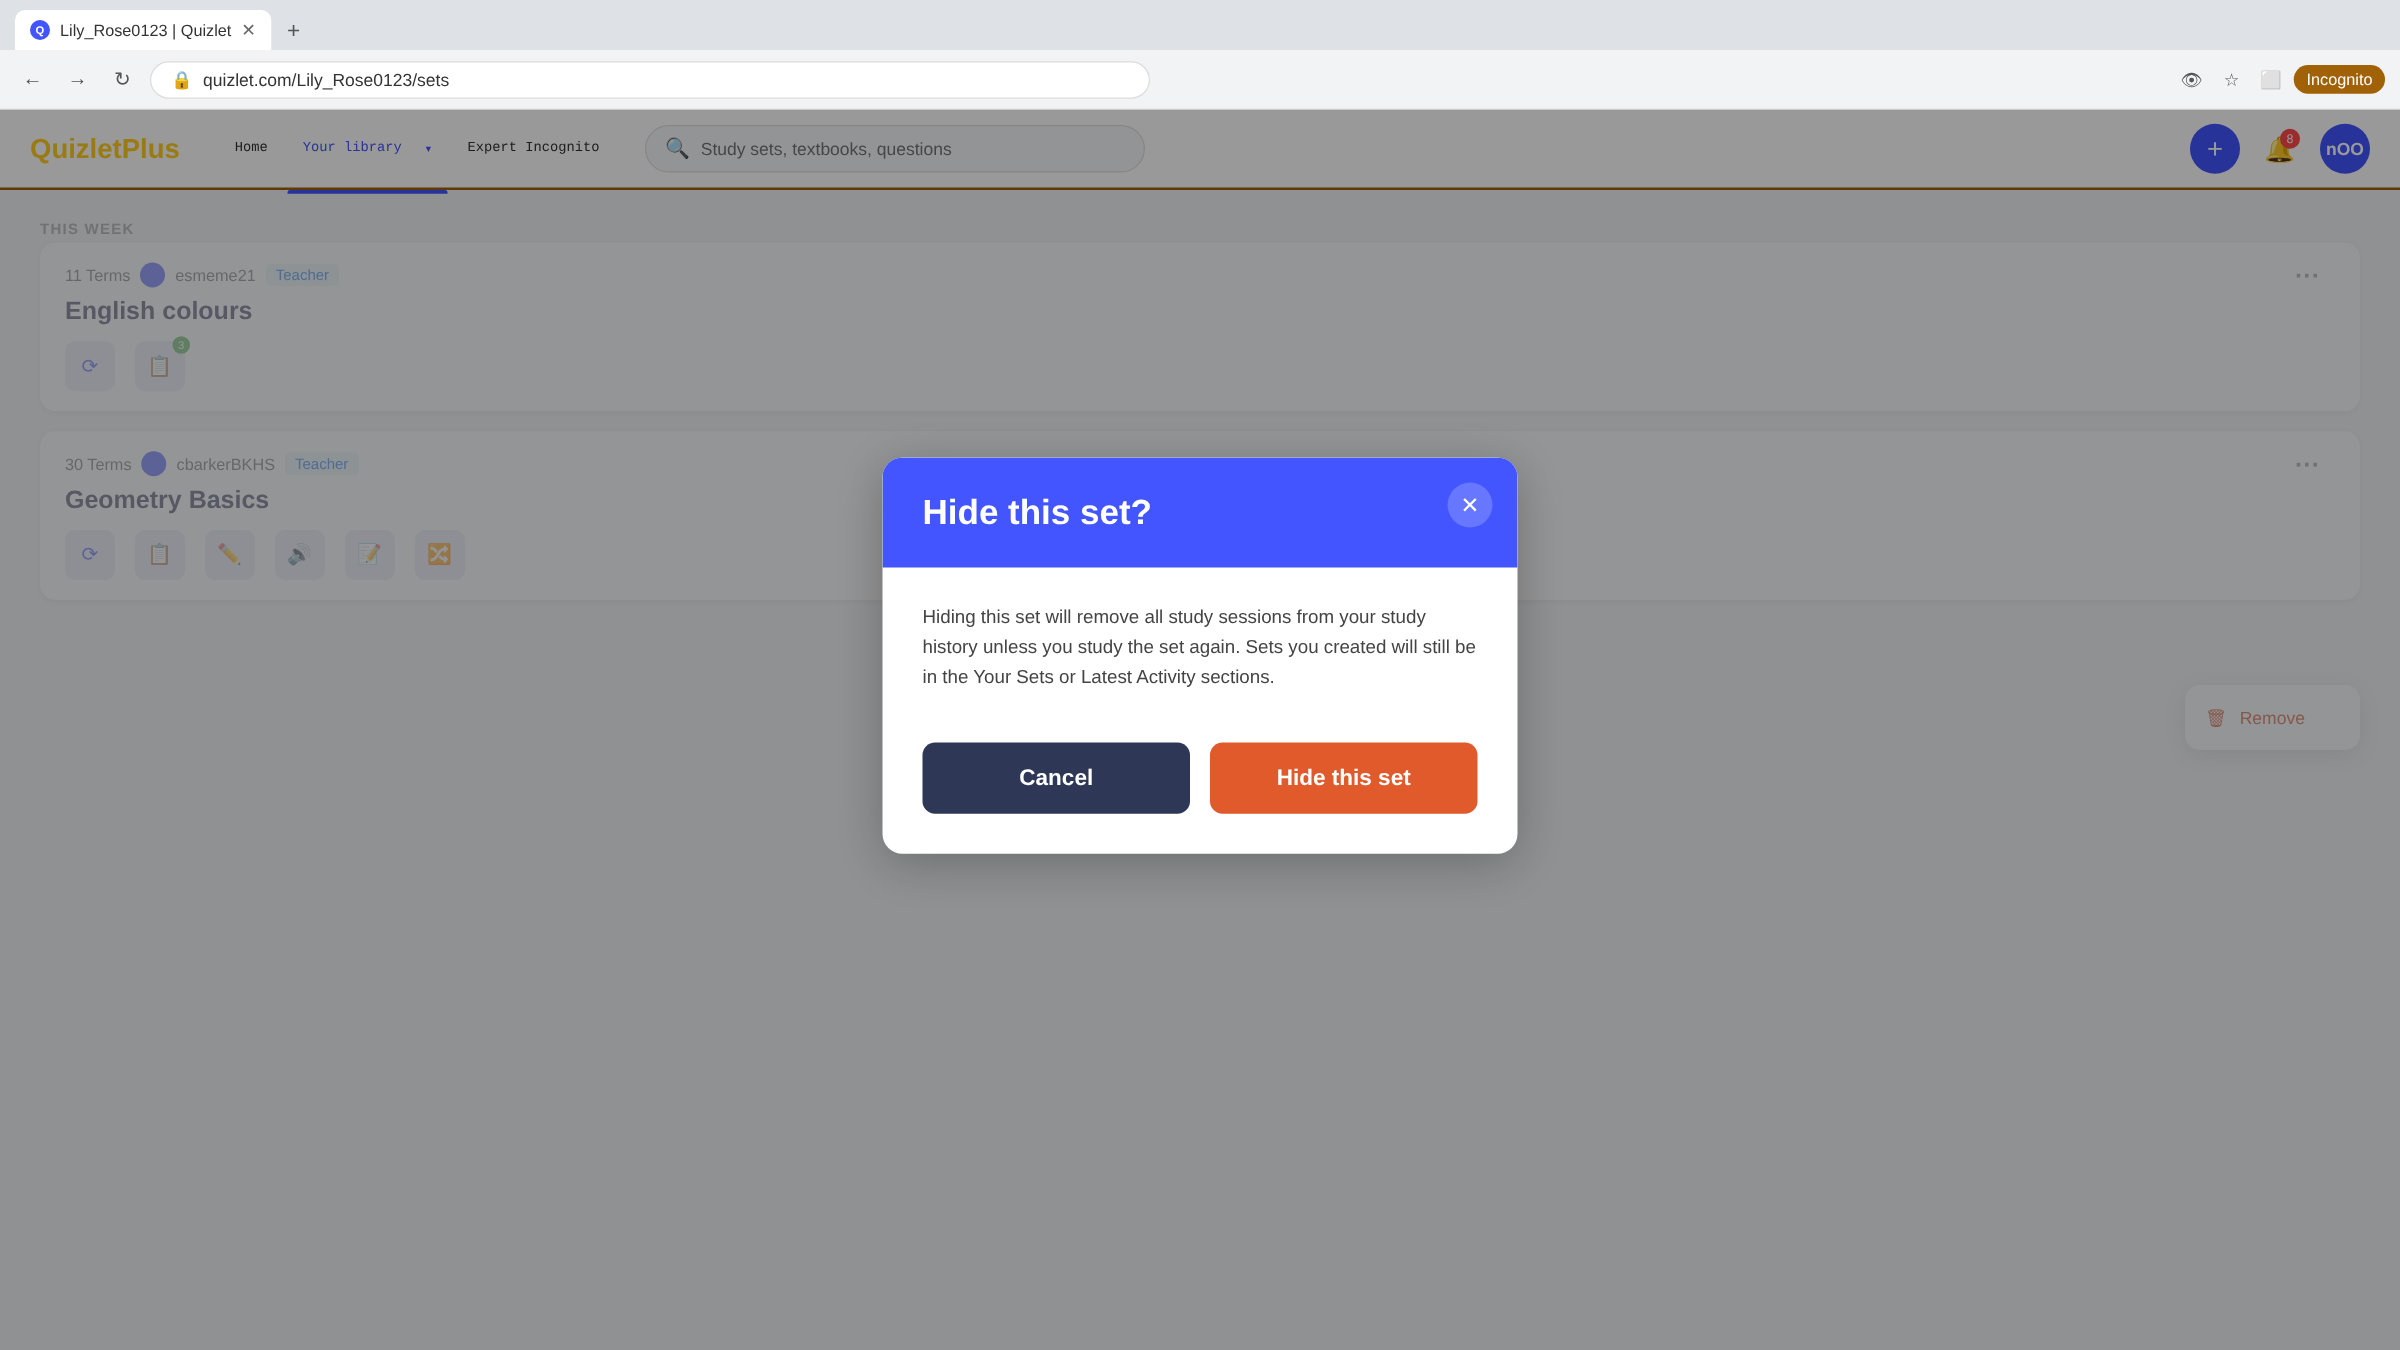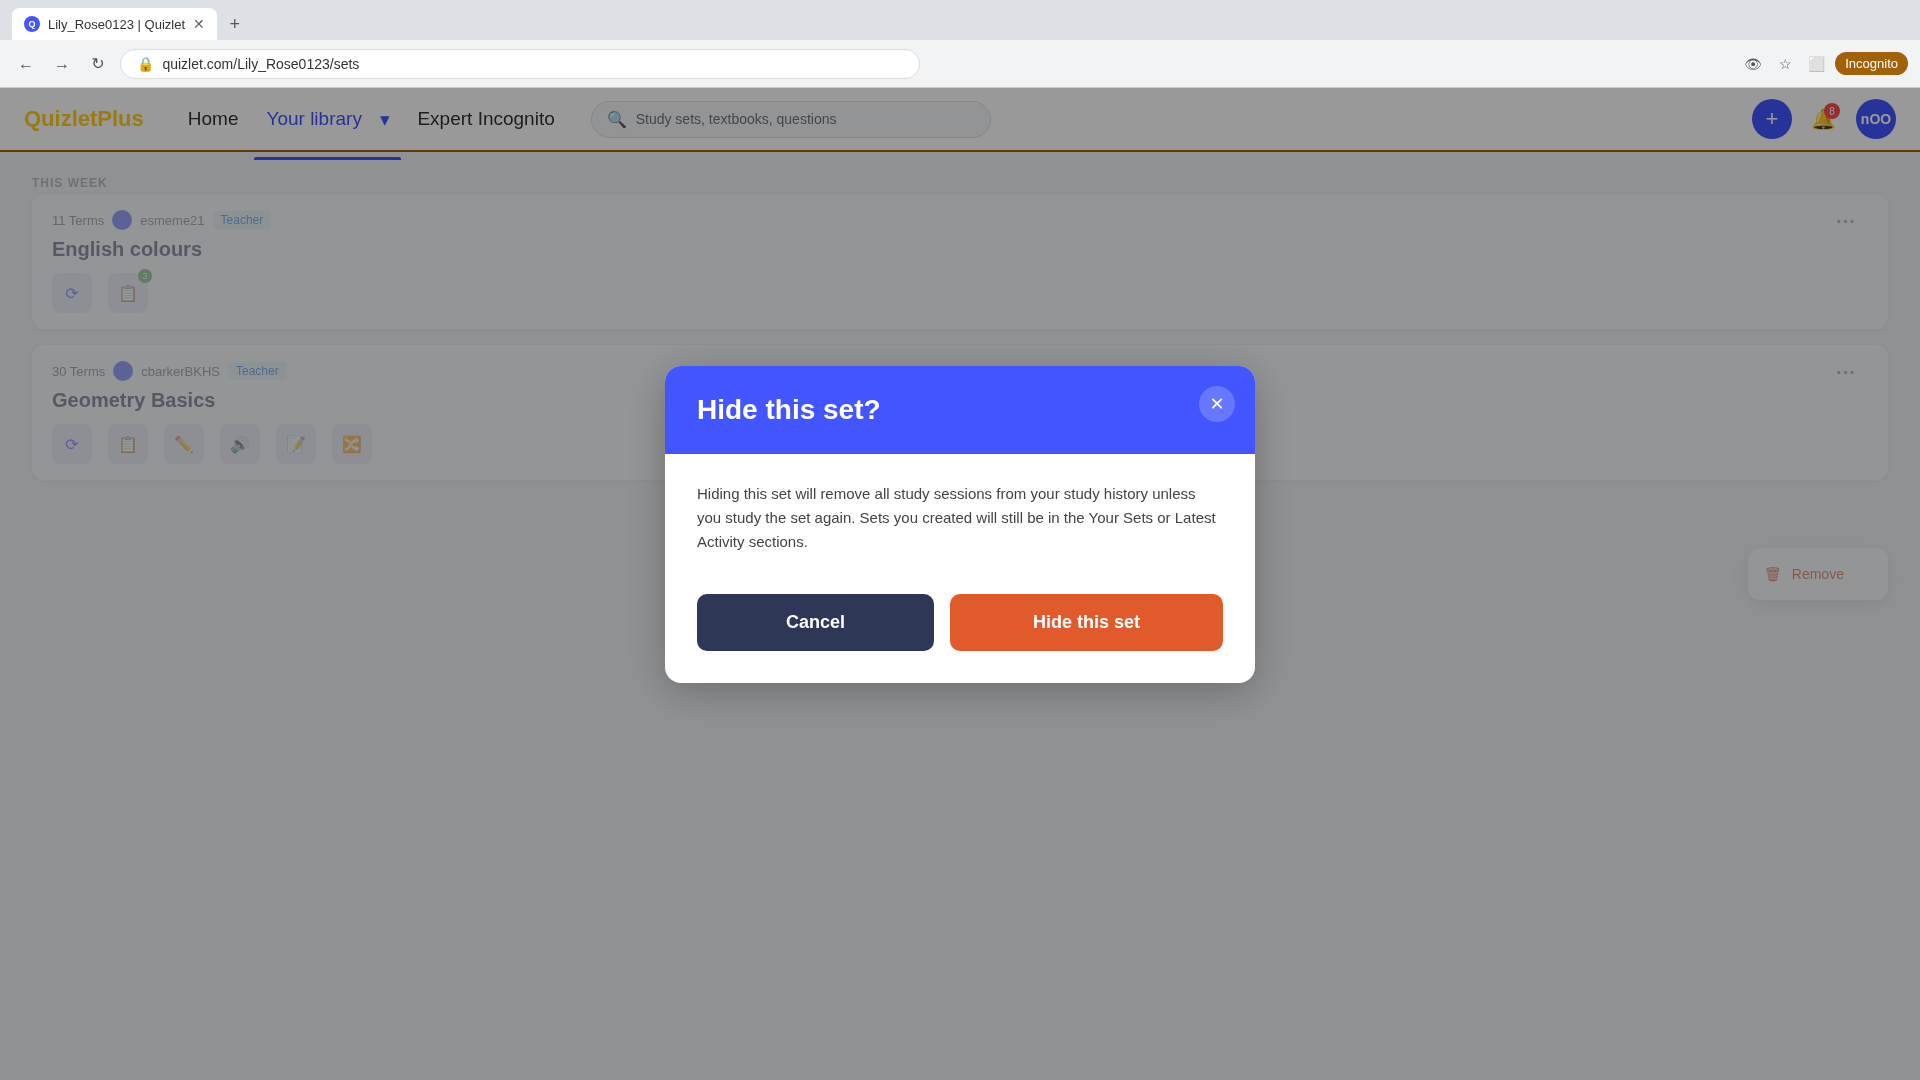--- a/index.html
+++ b/index.html
@@ -21,21 +21,21 @@
     .incognito-btn { background: #a16207; color: white; border-radius: 12px; padding: 4px 10px; font-size: 13px; cursor: pointer; }
 
     
     .page { background: #f0f2f5; height: calc(1080px - 88px); position: relative; }
 
     
     .app-header { background: white; display: flex; align-items: center; padding: 0 24px; height: 64px; border-bottom: 2px solid #a16207; position: relative; z-index: 1; }
     .logo { font-size: 22px; font-weight: 800; color: #4255ff; margin-right: 32px; cursor: pointer; }
     .logo span { color: #ffcd1f; }
     .nav-links { display: flex; align-items: center; gap: 4px; }
-    .nav-link { padding: 8px 12px; font-size: 19px; color: #333; cursor: pointer; text-decoration: none; border-radius: 6px; position: relative; }
+    .nav-link { padding: 8px 12px; font-size: 11px; color: #333; cursor: pointer; text-decoration: none; border-radius: 6px; position: relative; font-family: Liberation Mono, monospace; }
     .nav-link.active { color: #4255ff; }
     .nav-link.active::after { content: ''; position: absolute; bottom: -21px; left: 0; right: 0; height: 3px; background: #4255ff; border-radius: 2px 2px 0 0; }
     .nav-link-dropdown { display: flex; align-items: center; gap: 18px; }
     .search-bar { flex: 1; max-width: 400px; margin: 0 24px; display: flex; align-items: center; gap: 8px; background: #f6f7fb; border: 1px solid #e0e0e0; border-radius: 20px; padding: 8px 16px; }
     .search-bar input { border: none; background: transparent; font-size: 14px; color: #555; outline: none; width: 100%; }
     .header-actions { display: flex; align-items: center; gap: 12px; margin-left: auto; }
     .add-btn { width: 40px; height: 40px; border-radius: 50%; background: #4255ff; color: white; display: flex; align-items: center; justify-content: center; font-size: 22px; cursor: pointer; border: none; }
     .notif-btn { width: 40px; height: 40px; border-radius: 50%; display: flex; align-items: center; justify-content: center; cursor: pointer; font-size: 20px; color: #555; position: relative; }
     .notif-badge { position: absolute; top: 4px; right: 4px; width: 16px; height: 16px; background: #ff4b4b; border-radius: 50%; font-size: 10px; color: white; display: flex; align-items: center; justify-content: center; }
     .avatar { width: 40px; height: 40px; border-radius: 50%; background: #4255ff; color: white; display: flex; align-items: center; justify-content: center; font-size: 14px; font-weight: 700; cursor: pointer; }
@@ -53,28 +53,28 @@
     .teacher-badge { background: #e8f4fd; color: #1a73e8; padding: 2px 8px; border-radius: 4px; font-size: 12px; }
 
     
     .context-menu { position: absolute; right: 32px; top: 460px; background: white; border-radius: 12px; box-shadow: 0 4px 20px rgba(0,0,0,0.15); padding: 8px 0; z-index: 5; min-width: 140px; }
     .context-menu-item { display: flex; align-items: center; gap: 10px; padding: 10px 16px; cursor: pointer; font-size: 14px; color: #cc3300; }
 
     
     .overlay { position: absolute; top: 0; left: 0; right: 0; bottom: 0; background: rgba(0,0,0,0.4); z-index: 10; display: flex; align-items: center; justify-content: center; }
 
     
-    .modal { background: white; border-radius: 16px; width: 590px; overflow: hidden; box-shadow: 0 8px 40px rgba(0,0,0,0.25); position: relative; top: -60px; }
+    .modal { background: white; border-radius: 16px; width: 508px; overflow: hidden; box-shadow: 0 8px 40px rgba(0,0,0,0.25); position: relative; top: -60px; }
     .modal-header { background: #4255ff; padding: 28px 32px; color: white; }
     .modal-title { font-size: 28px; font-weight: 800; color: white; }
     .modal-close { position: absolute; top: 20px; right: 20px; width: 36px; height: 36px; border-radius: 50%; background: rgba(255,255,255,0.2); display: flex; align-items: center; justify-content: center; cursor: pointer; color: white; font-size: 18px; border: none; }
     .modal-body { padding: 28px 32px 32px; }
     .modal-description { font-size: 15px; color: #444; line-height: 1.6; margin-bottom: 40px; }
     .modal-actions { display: flex; gap: 16px; }
-    .btn-cancel { flex: 1; background: #2e3856; color: white; border: none; border-radius: 10px; font-size: 18px; font-weight: 700; cursor: pointer; }
+    .btn-cancel { flex: 1; padding: 18px; background: #2e3856; color: white; border: none; border-radius: 10px; font-size: 18px; font-weight: 700; cursor: pointer; }
     .btn-hide { flex: 1; padding: 18px; background: #e05a2b; color: white; border: none; border-radius: 10px; font-size: 18px; font-weight: 700; cursor: pointer; }
   </style>
 </head>
 <body>
 
 <div class="browser-chrome">
   <div class="browser-title-bar">
     <div class="browser-tab">
       <div class="browser-tab-favicon">Q</div>
       <span>Lily_Rose0123 | Quizlet</span>

